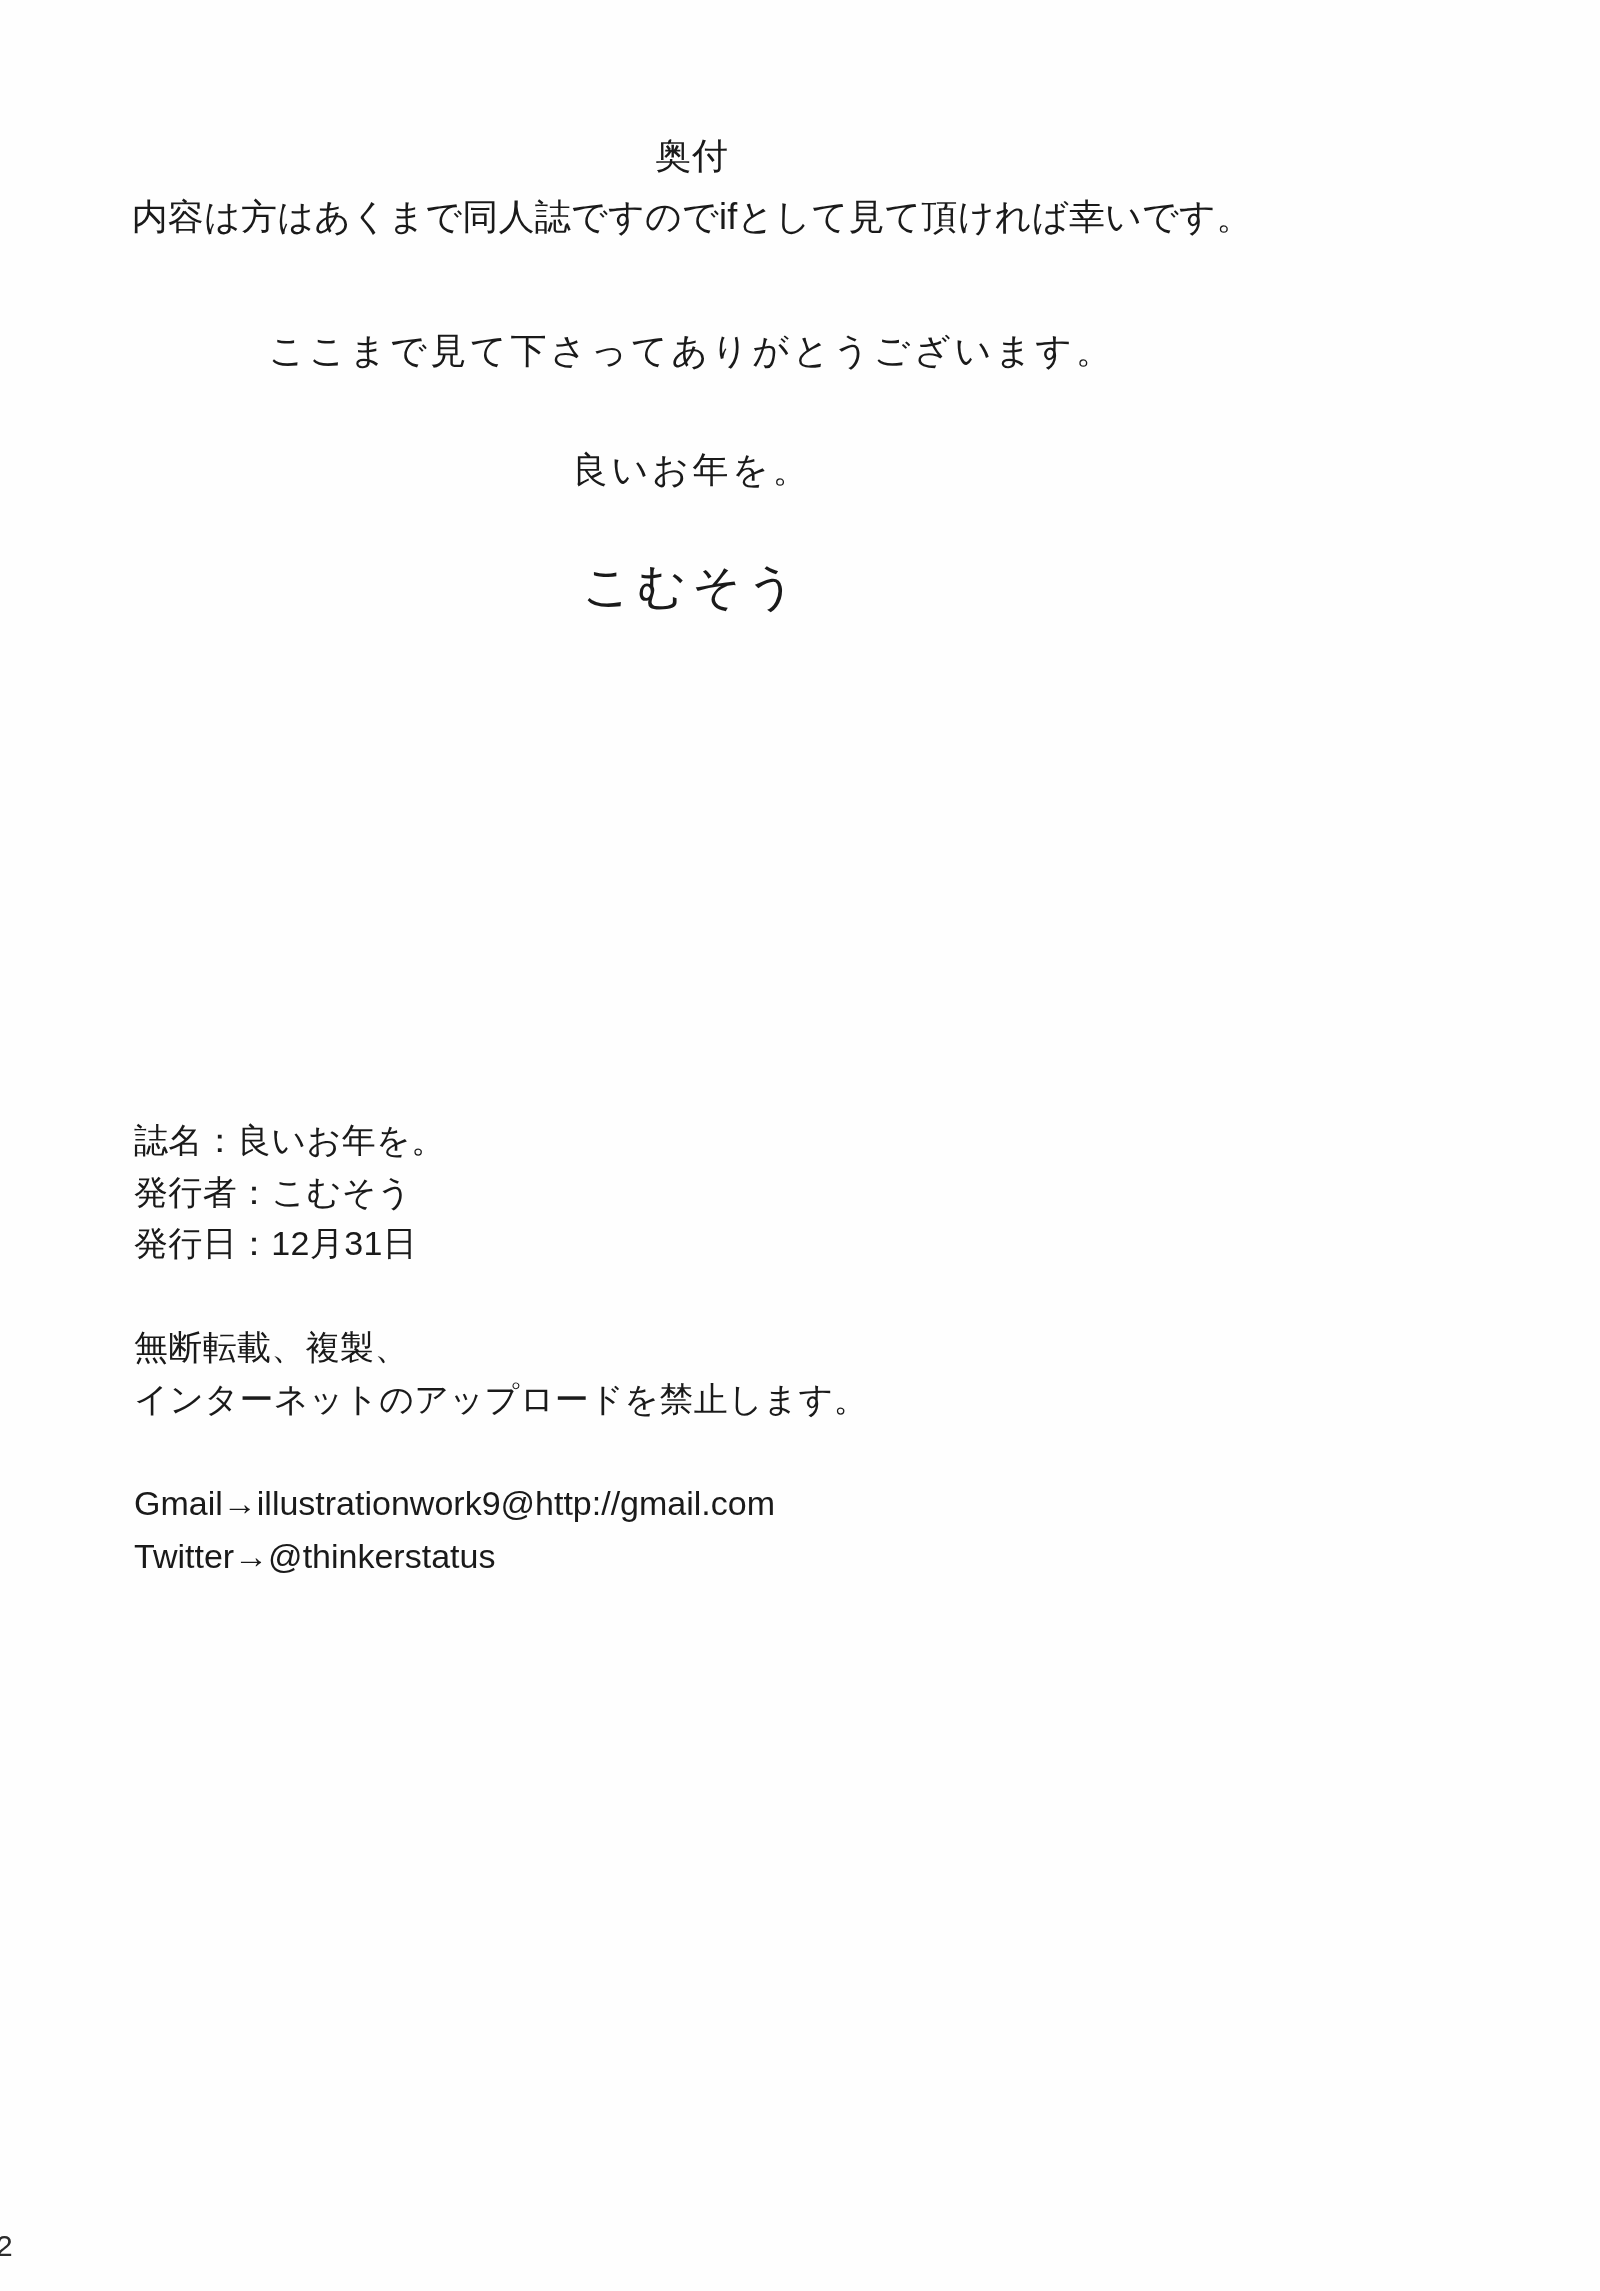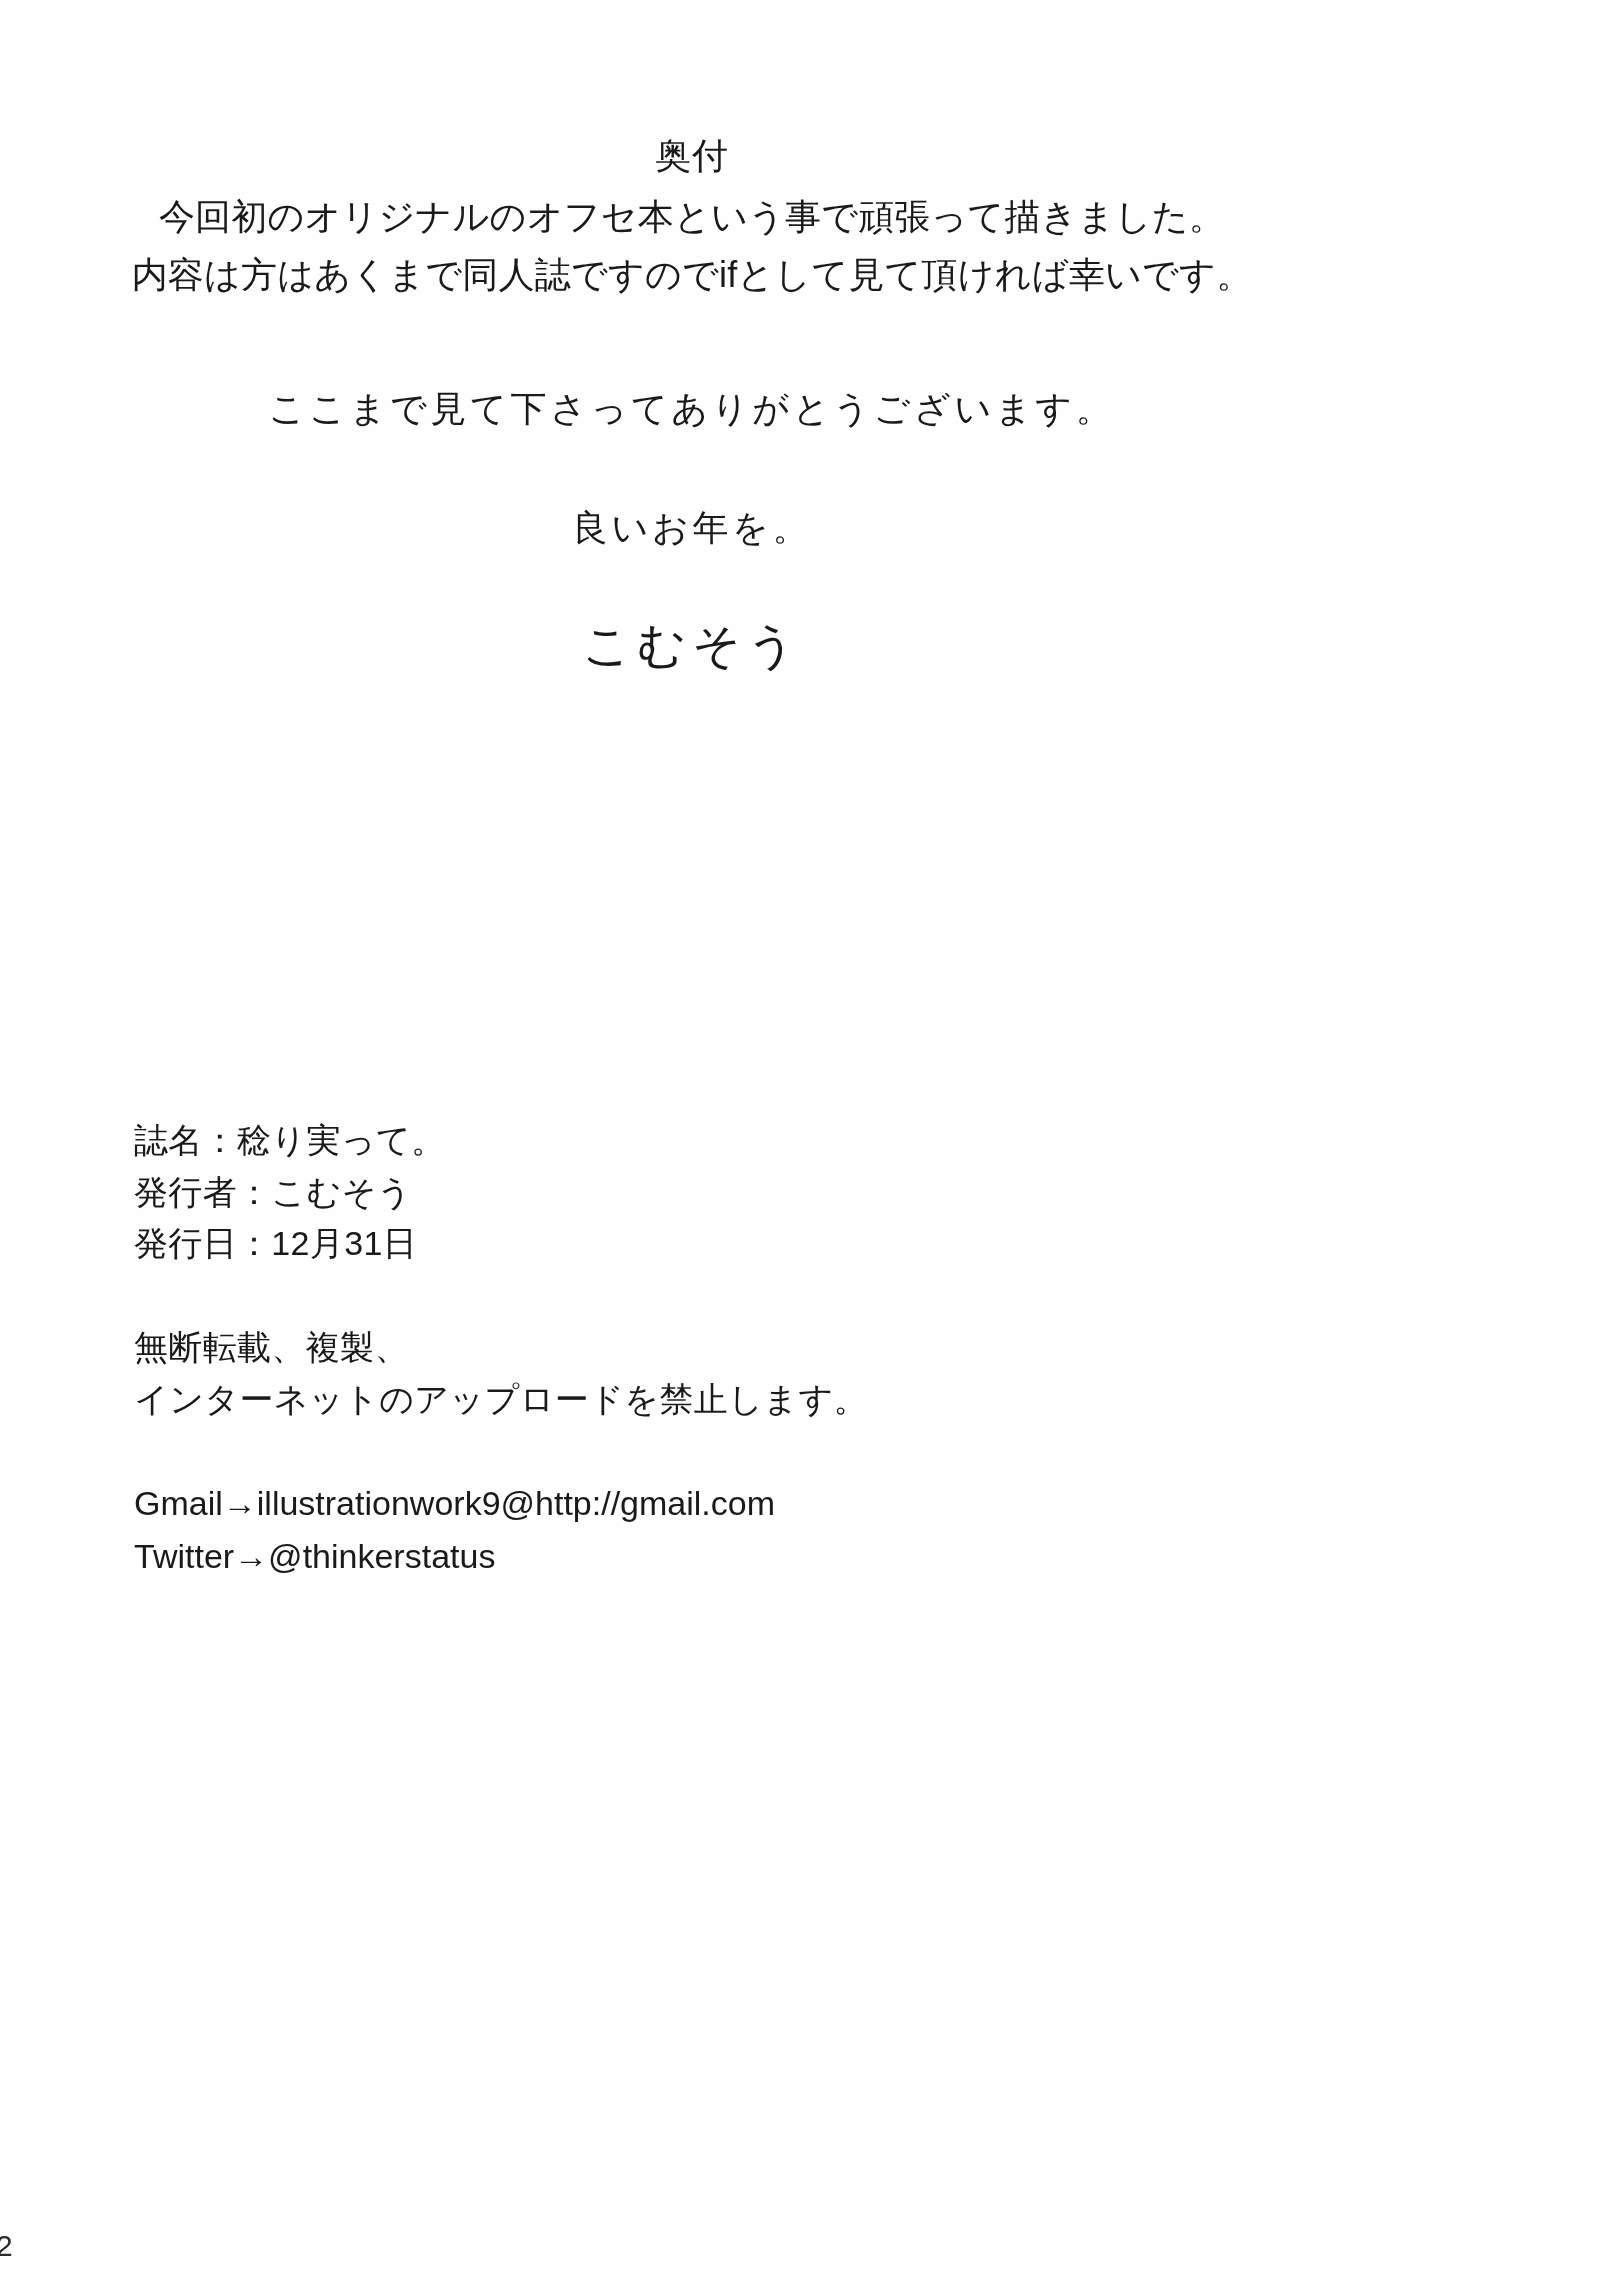--- a/index.html
+++ b/index.html
@@ -109,33 +109,32 @@
     letter-spacing: 0;
   }
 </style>
 </head>
 <body>
 
 <div class="page">
 
   <div class="afterword">
     <p class="heading">奥付</p>
-    <p class="line">今回初のオリジナルのオフセ本という事で頑張って描きました。</p>
     <p class="line">内容は方はあくまで同人誌ですのでifとして見て頂ければ幸いです。</p>
     <div class="gap-lg"></div>
     <p class="thanks">ここまで見て下さってありがとうございます。</p>
     <div class="gap-md"></div>
     <p class="greeting">良いお年を。</p>
     <div class="gap-md"></div>
     <p class="signature">こむそう</p>
   </div>
 
   <div class="colophon">
     <div class="info">
-      <p class="c-line">誌名：稔り実って。</p>
+      <p class="c-line">誌名：良いお年を。</p>
       <p class="c-line">発行者：こむそう</p>
       <p class="c-line">発行日：12月31日</p>
     </div>
 
     <div class="block-gap"></div>
 
     <div class="notice">
       <p class="c-line">無断転載、複製、</p>
       <p class="c-line">インターネットのアップロードを禁止します。</p>
     </div>

